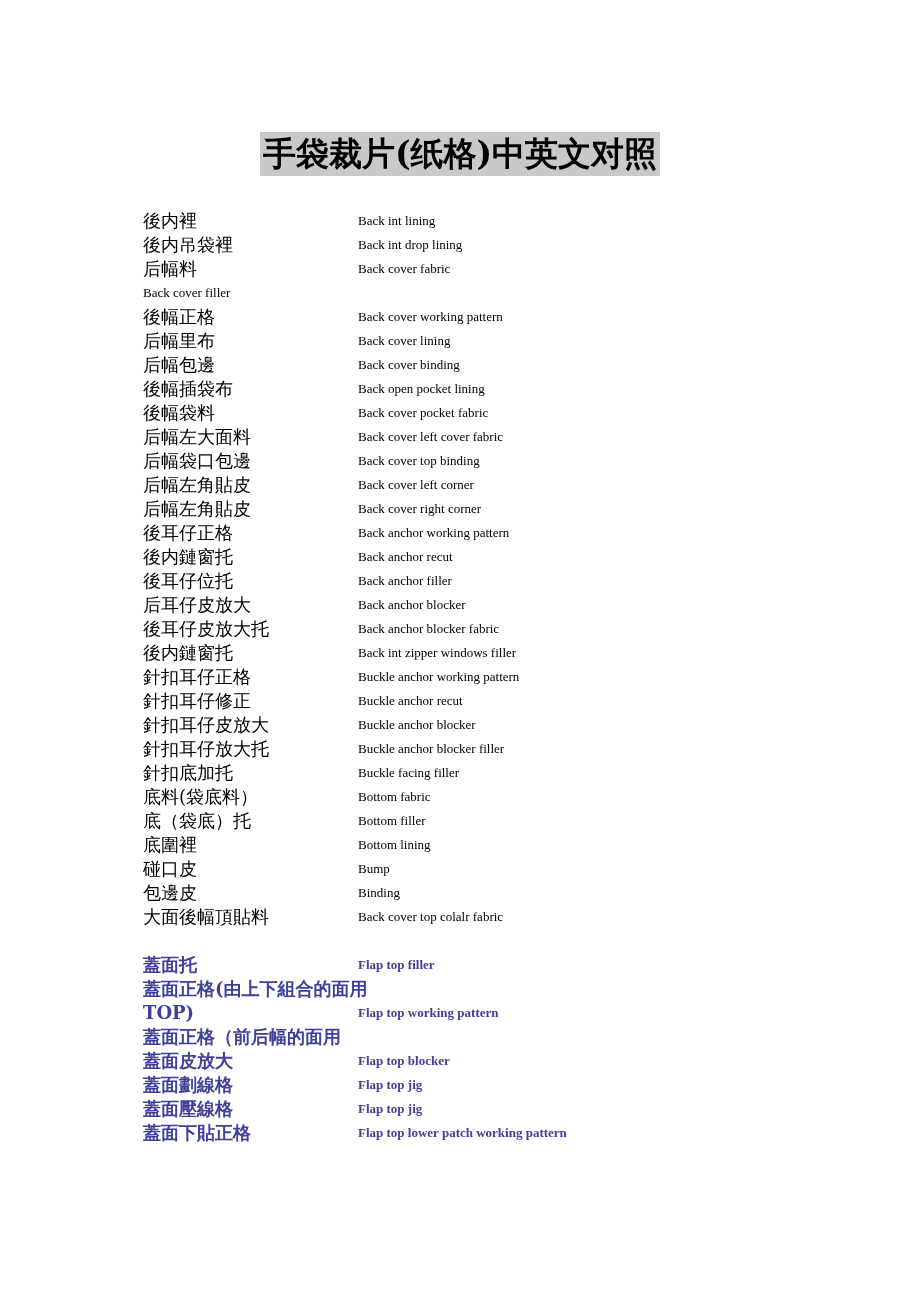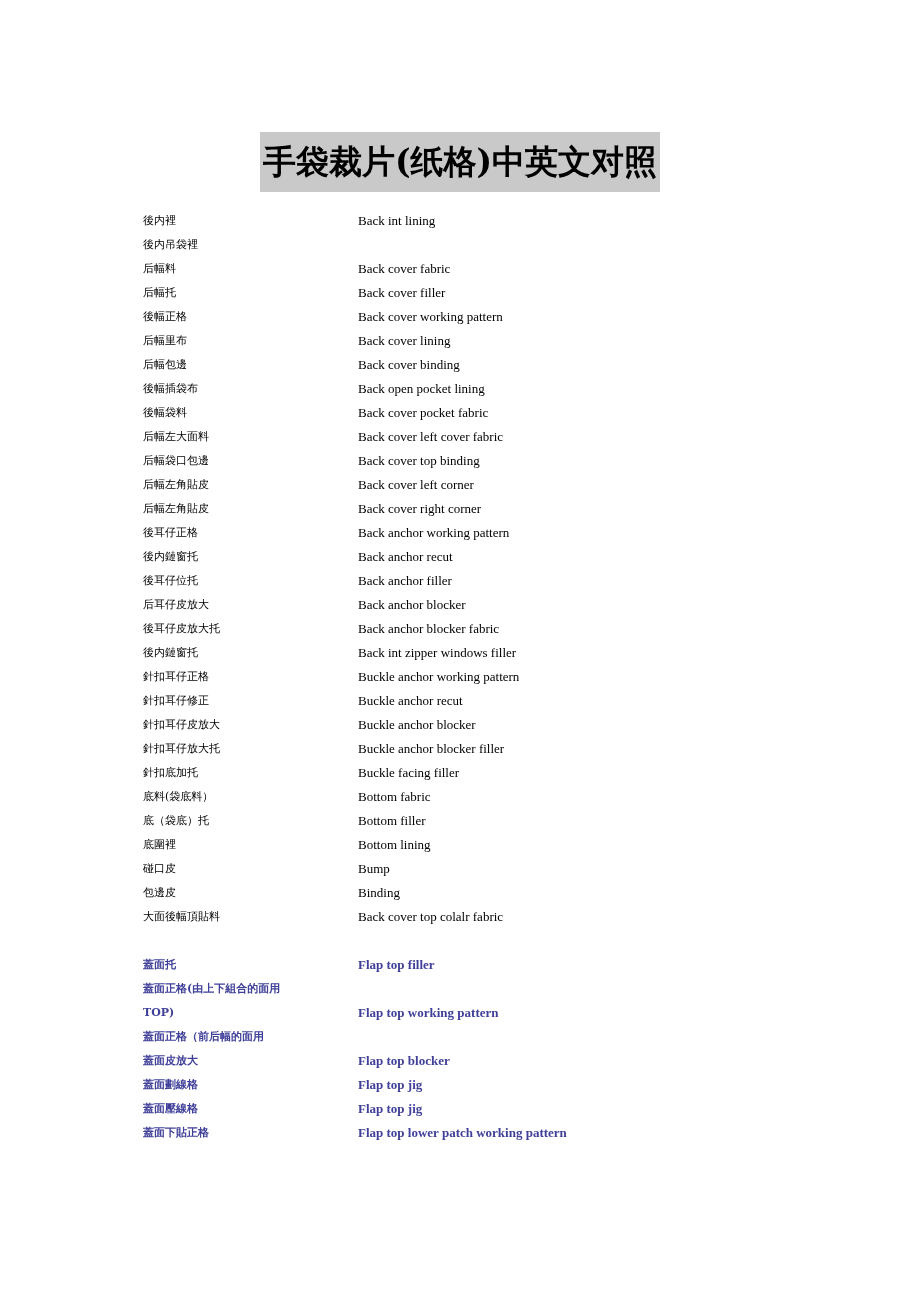--- a/index.html
+++ b/index.html
@@ -33,21 +33,21 @@
     text-align: center;
   }
   .doc-title {
     display: inline-block;
     font-family: "DejaVu Serif", "Liberation Serif", serif;
     font-size: 33px;
     font-weight: bold;
     line-height: 44px;
     color: #000000;
     background-color: #c9c9c9;
-    padding: 8px 3px;
+    padding: 0 3px;
     letter-spacing: 0px;
     white-space: nowrap;
   }
 
   
   .glossary {
     position: absolute;
     left: 143px;
     top: 209px;
     width: 700px;
@@ -57,21 +57,21 @@
     align-items: flex-start;
     height: 24px;
   }
   .row.spacer {
     height: 24px;
   }
   .col-cn {
     width: 215px;
     flex: 0 0 215px;
     font-family: "DejaVu Serif", "Liberation Serif", serif;
-    font-size: 11px;
+    font-size: 18px;
     line-height: 24px;
     color: #000000;
     white-space: nowrap;
   }
   .col-en {
     flex: 1 1 auto;
     font-family: "Liberation Serif", "DejaVu Serif", serif;
     font-size: 13px;
     line-height: 24px;
     color: #000000;
@@ -97,27 +97,27 @@
   </div>
 
   <div class="glossary">
     <div class="section-black">
         <div class="row">
           <div class="col-cn">後内裡</div>
           <div class="col-en">Back int lining</div>
         </div>
         <div class="row">
           <div class="col-cn">後内吊袋裡</div>
+          <div class="col-en">Back int drop lining</div>
         </div>
         <div class="row">
           <div class="col-cn">后幅料</div>
           <div class="col-en">Back cover fabric</div>
         </div>
         <div class="row">
-          <div class="col-cn">后幅托</div>
           <div class="col-en">Back cover filler</div>
         </div>
         <div class="row">
           <div class="col-cn">後幅正格</div>
           <div class="col-en">Back cover working pattern</div>
         </div>
         <div class="row">
           <div class="col-cn">后幅里布</div>
           <div class="col-en">Back cover lining</div>
         </div>

